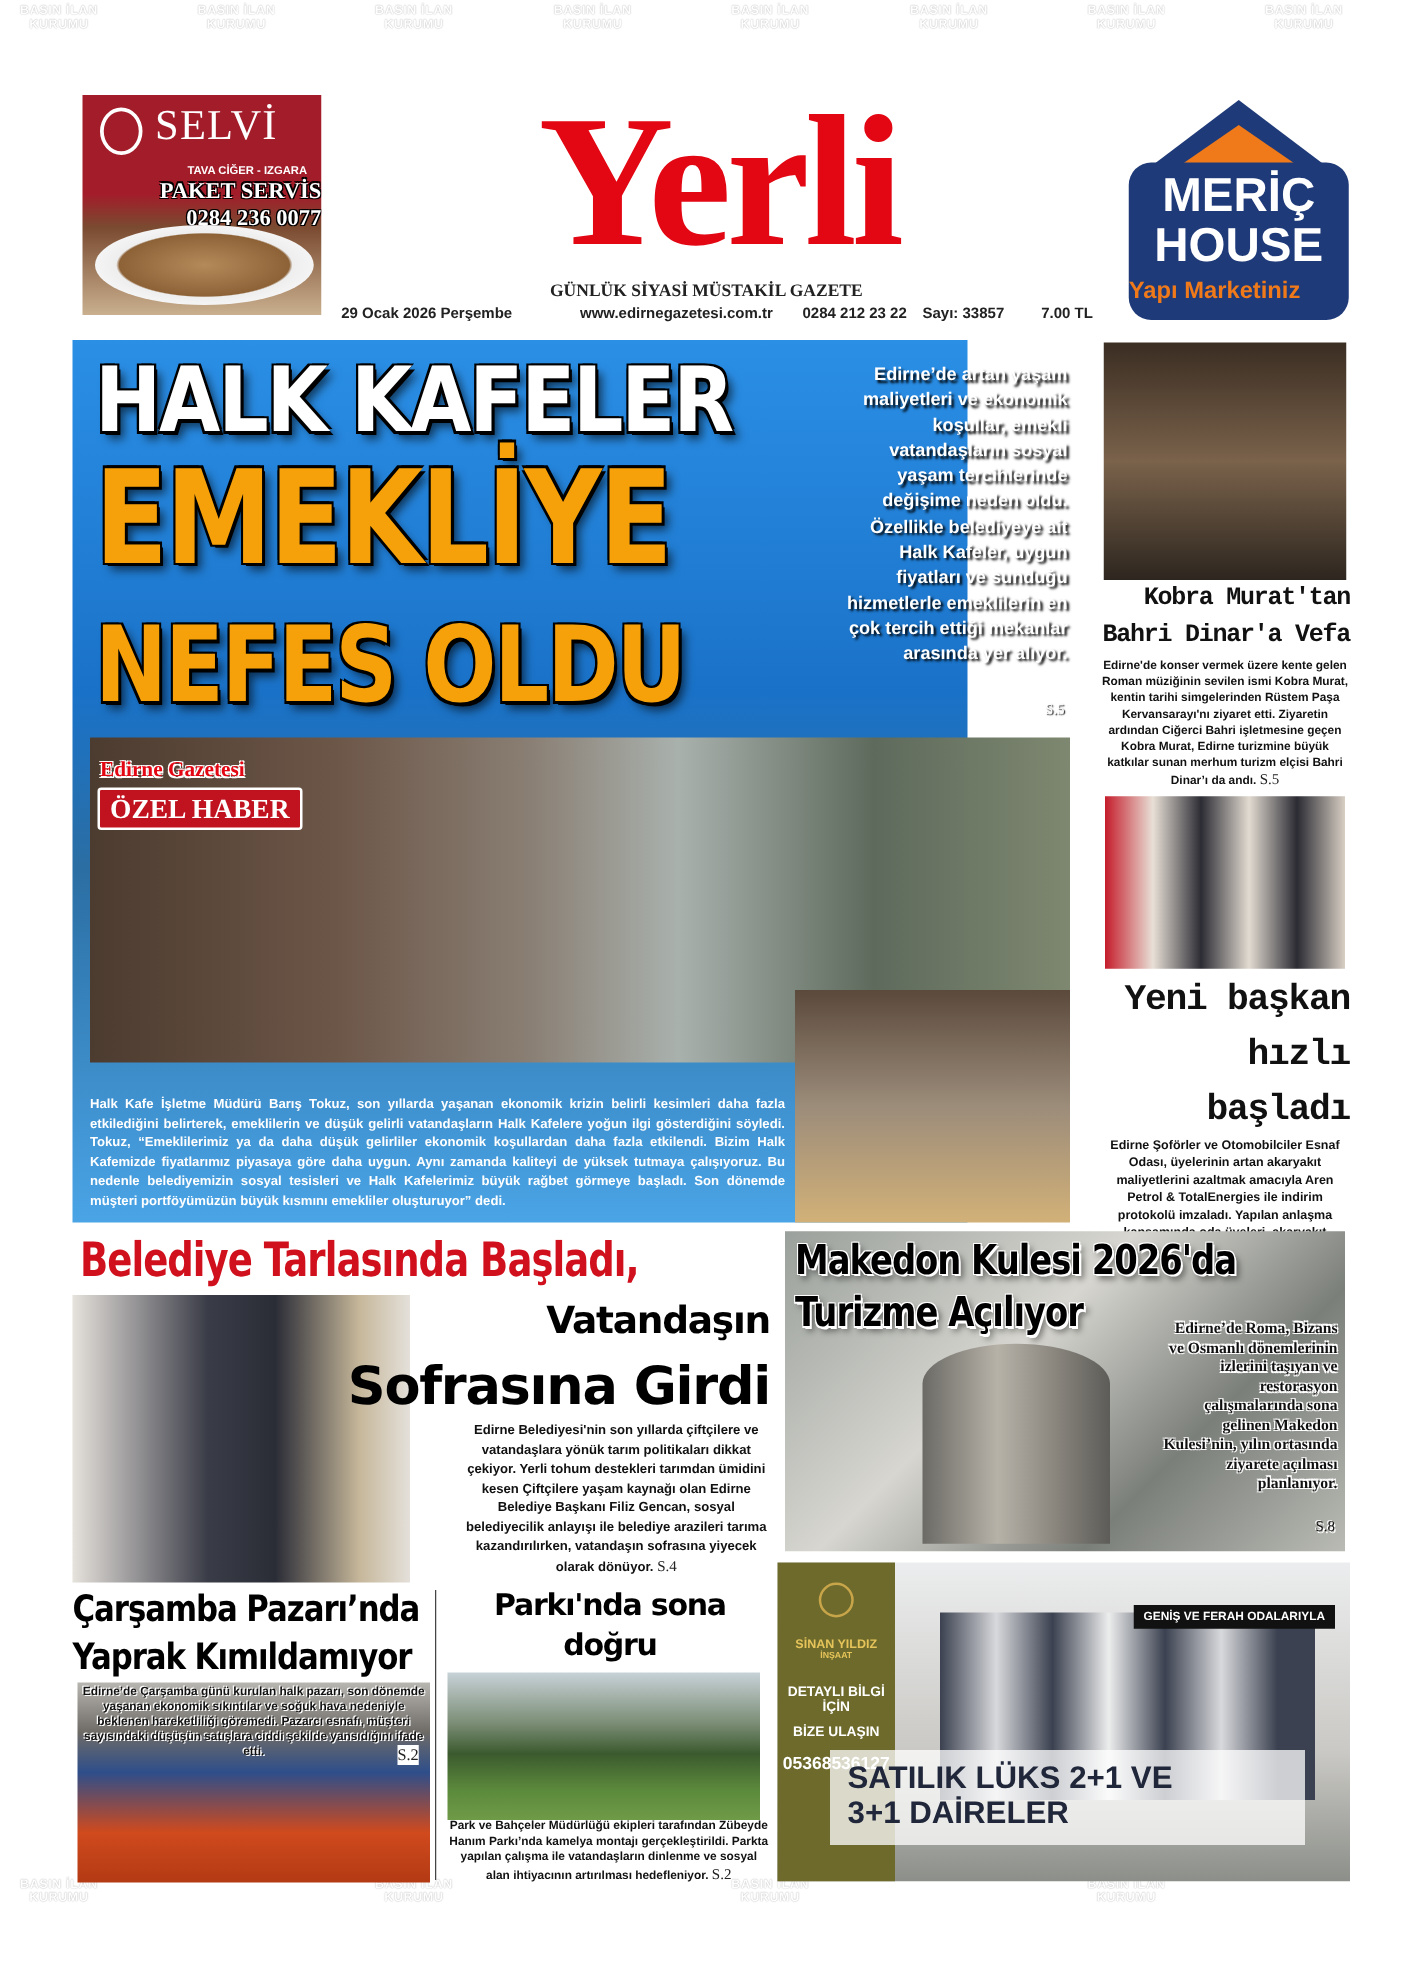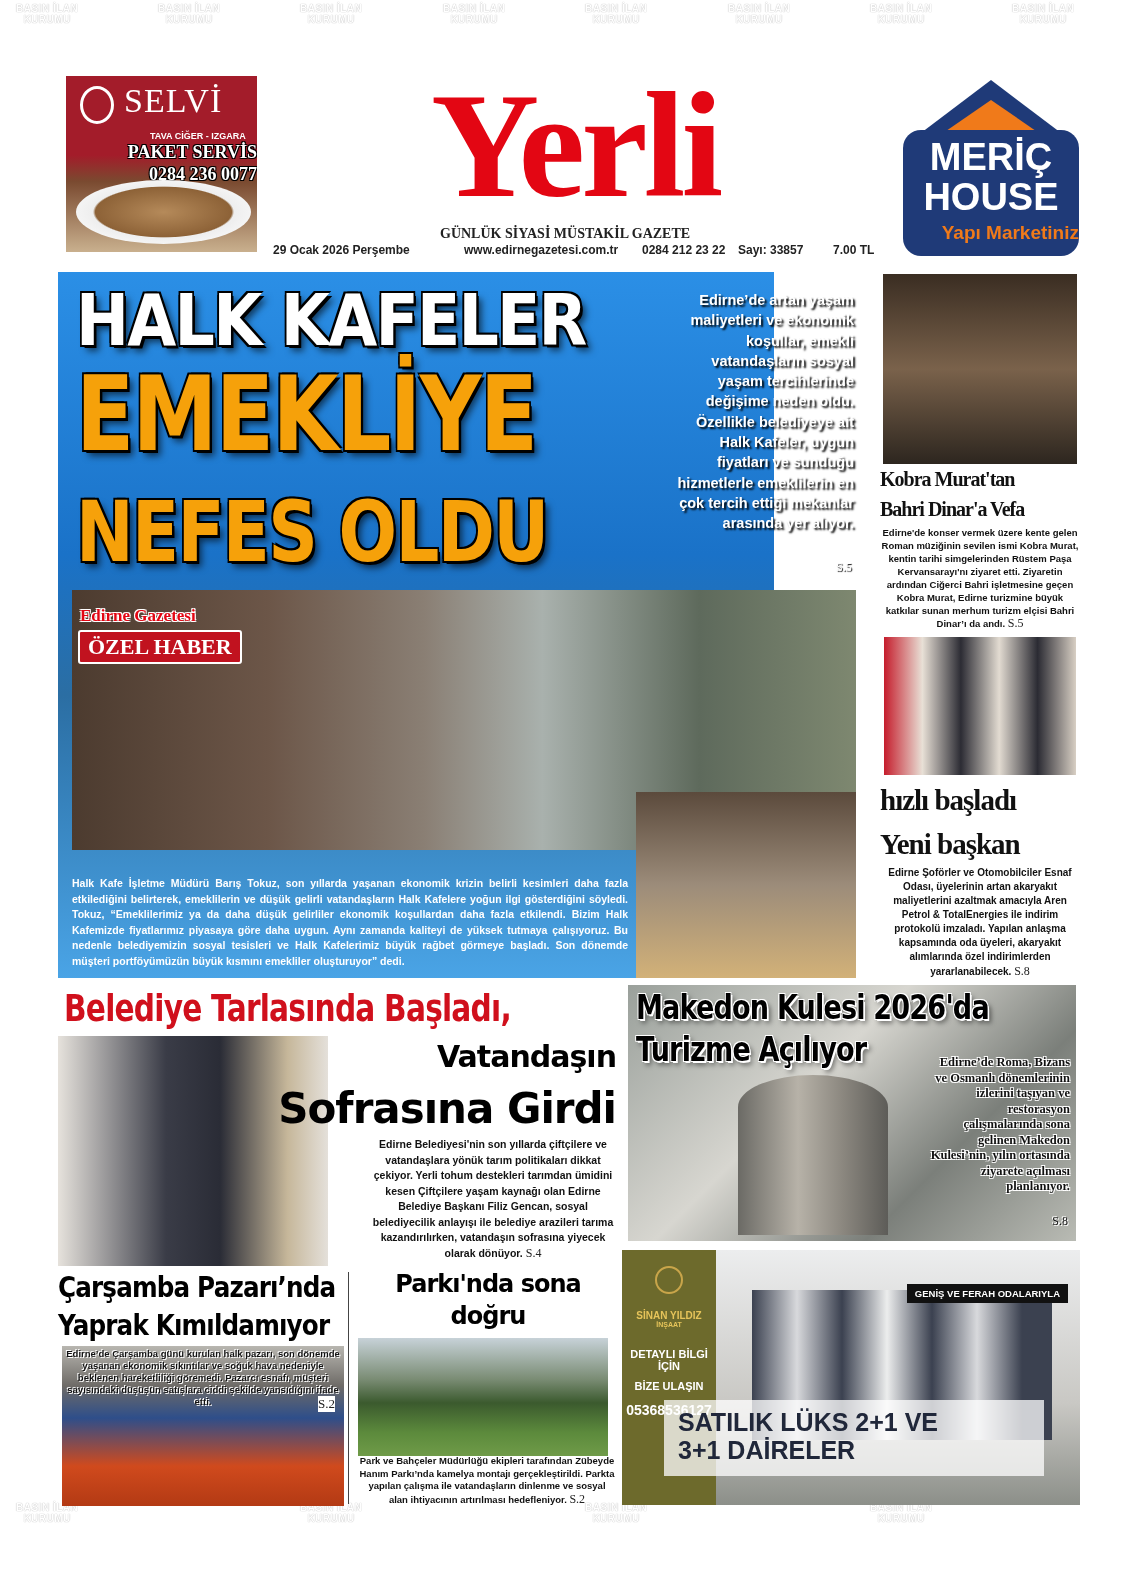--- a/index.html
+++ b/index.html
@@ -16,36 +16,36 @@
 .selvi .plate{position:absolute;left:10px;top:104px;width:175px;height:64px;border-radius:50%;background:radial-gradient(#b58a5a,#8d6237 55%,#eee 57%,#f4f4f4 70%)}
 .mast{left:300px;top:70px;width:550px;height:150px;font-family:"Liberation Serif",serif;font-weight:bold;font-size:150px;line-height:150px;color:#e30613;letter-spacing:-4px;text-align:center}
 .tagline{left:440px;top:226px;font-family:"Liberation Serif",serif;font-weight:bold;font-size:14px;color:#222}
 .infobar{top:243px;font-size:12px;font-weight:bold;color:#222}
 .meric{left:903px;top:80px;width:176px;height:176px}
 .meric .box{position:absolute;left:0;top:50px;width:176px;height:126px;background:#1f3a78;border-radius:18px}
 .meric .roof{position:absolute;left:6px;top:0;width:0;height:0;border-left:82px solid transparent;border-right:82px solid transparent;border-bottom:62px solid #1f3a78}
 .meric .roof2{position:absolute;left:30px;top:20px;width:0;height:0;border-left:58px solid transparent;border-right:58px solid transparent;border-bottom:40px solid #f07a1a}
 .meric .t1,.meric .t2{position:absolute;left:0;width:100%;text-align:center;color:#fff;font-weight:bold;font-size:38px;line-height:38px}
 .meric .t1{top:58px}.meric .t2{top:98px}
-.meric .t3{position:absolute;left:0;width:100%;top:142px;text-align:right;color:#f07a1a;font-weight:bold;font-size:19px}
+.meric .t3{position:absolute;left:0;width:100%;top:142px;text-align:left;color:#f07a1a;font-weight:bold;font-size:19px}
 
 .lead{left:58px;top:272px;width:716px;height:706px;background:linear-gradient(180deg,#2b8fe6 0%,#1a72c8 40%,#2b6ea3 60%,#4aa4e6 100%)}
 .lead .photo{position:absolute;left:14px;top:318px;width:784px;height:260px;background:linear-gradient(90deg,#4c3b2f 0,#6c5648 25%,#8a7f74 45%,#a9b1ad 60%,#5e6a5c 80%,#7e8870 100%)}
 .lead .inset{position:absolute;left:578px;top:520px;width:220px;height:186px;background:linear-gradient(#5b4a3c,#9c8c7a 50%,#d2b178)}
 .h-white{position:absolute;left:18px;top:8px;font-family:"DejaVu Sans",sans-serif;font-weight:bold;font-size:72px;line-height:80px;color:#fff;letter-spacing:-2px;transform:scaleX(.88);transform-origin:left;text-shadow:3px 3px 0 #000,-2px -2px 0 #000,2px -2px 0 #000,-2px 2px 0 #000,6px 6px 8px rgba(0,0,0,.6)}
 .h-orange{position:absolute;left:18px;font-family:"DejaVu Sans",sans-serif;font-weight:bold;color:#f6a10a;letter-spacing:-2px;transform:scaleX(.82);transform-origin:left;text-shadow:3px 3px 0 #000,-2px -2px 0 #000,2px -2px 0 #000,-2px 2px 0 #000,6px 6px 8px rgba(0,0,0,.6)}
 .lead .deck{position:absolute;left:606px;top:18px;width:190px;text-align:right;font-weight:bold;font-size:14.5px;line-height:20.3px;color:#fff;text-shadow:2px 2px 2px #000}
 .pref{font-family:"Liberation Serif",serif;font-size:12px;color:#fff;text-shadow:1px 1px 1px #000}
 .lead .pref1{position:absolute;left:778px;top:288px}
 .gz{position:absolute;left:22px;top:334px;font-family:"Liberation Serif",serif;font-weight:bold;font-size:17px;color:#e30613;text-shadow:1px 1px 0 #fff,-1px -1px 0 #fff,1px -1px 0 #fff,-1px 1px 0 #fff}
 .ozel{position:absolute;left:20px;top:358px;padding:2px 8px;background:#c1121f;border:2px solid #fff;border-radius:3px;font-family:"Liberation Serif",serif;font-weight:bold;font-size:22px;color:#fff}
 .lead .body{position:absolute;left:14px;top:604px;width:556px;font-weight:bold;font-size:10.5px;line-height:15.5px;color:#fff;text-align:justify}
 
 .rphoto{background:linear-gradient(#3a2d22,#7a624b 50%,#2d261f)}
-.rhead{font-family:Liberation Serif, serif;font-weight:bold;color:#111;text-align:left;letter-spacing:-1px}
+.rhead{font-family:Liberation Mono, monospace;font-weight:bold;color:#111;text-align:right;letter-spacing:-1px}
 .rbody{font-weight:bold;font-size:9.5px;line-height:13px;text-align:center;color:#111}
 .sref{font-family:"Liberation Serif",serif;font-weight:normal;font-size:12px;color:#222}
 
 .red-h{font-family:"DejaVu Sans",sans-serif;font-weight:bold;color:#d0101c;letter-spacing:-1px}
 .blk-h{font-family:"DejaVu Sans",sans-serif;font-weight:bold;color:#000;letter-spacing:-1px}
 .b-body{font-weight:bold;font-size:10.5px;line-height:15px;color:#111}
 .makedon{left:628px;top:985px;width:448px;height:256px;background:linear-gradient(135deg,#9aa09b,#d7d6d0 40%,#7b7f7a 70%,#b9bbb4)}
 .mk-h{position:absolute;left:8px;font-family:"DejaVu Sans",sans-serif;font-weight:bold;color:#000;letter-spacing:-1px;text-shadow:2px 2px 0 #fff,-1px -1px 0 #fff,1px -1px 0 #fff,-1px 1px 0 #fff,4px 4px 6px rgba(0,0,0,.5)}
 .mk-body{position:absolute;left:300px;top:70px;width:142px;text-align:right;font-family:"Liberation Serif",serif;font-weight:bold;font-size:12.5px;line-height:15.5px;color:#111;text-shadow:1px 1px 0 #fff,-1px -1px 0 #fff,1px -1px 0 #fff,-1px 1px 0 #fff}
 .ad2{left:622px;top:1250px;width:458px;height:255px;background:linear-gradient(#ecedee,#c9c8c4 60%,#8c8f89)}
@@ -149,22 +149,22 @@
 
 <div class="abs rphoto" style="left:883px;top:274px;width:194px;height:190px"></div>
 <div class="abs" style="left:880px;top:464px;width:200px">
   <div class="rhead" style="font-size:20px;line-height:30px">Kobra Murat'tan</div>
   <div class="rhead" style="font-size:20px;line-height:30px">Bahri Dinar'a Vefa</div>
   <div class="rbody" style="margin-top:2px"><span>Edirne'de konser vermek üzere kente gelen Roman müziğinin sevilen ismi Kobra Murat, kentin tarihi simgelerinden Rüstem Paşa Kervansarayı'nı ziyaret etti. Ziyaretin ardından Ciğerci Bahri işletmesine geçen Kobra Murat, Edirne turizmine büyük katkılar sunan merhum turizm elçisi Bahri Dinar’ı da andı.</span> <span class="sref">S.5</span></div>
 </div>
 
 <div class="abs rphoto" style="left:884px;top:637px;width:192px;height:138px;background:linear-gradient(90deg,#c51d2c 0,#e8e0d6 20%,#2c2c34 40%,#e2dbd1 60%,#2b2b33 80%,#d8cfc4)"></div>
 <div class="abs" style="left:880px;top:778px;width:200px">
+  <div class="rhead" style="font-size:29px;line-height:44px">Yeni başkan</div>
   <div class="rhead" style="font-size:29px;line-height:44px">hızlı başladı</div>
-  <div class="rhead" style="font-size:29px;line-height:44px">Yeni başkan</div>
   <div class="rbody" style="font-size:10px;line-height:14px"><span>Edirne Şoförler ve Otomobilciler Esnaf Odası, üyelerinin artan akaryakıt maliyetlerini azaltmak amacıyla Aren Petrol &amp; TotalEnergies ile indirim protokolü imzaladı. Yapılan anlaşma kapsamında oda üyeleri, akaryakıt alımlarında özel indirimlerden yararlanabilecek.</span> <span class="sref">S.8</span></div>
 </div>
 
 <div class="abs red-h" style="left:64px;top:982px;font-size:38px;line-height:52px;transform:scaleX(.78);transform-origin:left;white-space:nowrap">Belediye Tarlasında Başladı,</div>
 <div class="abs" style="left:58px;top:1036px;width:270px;height:230px;background:linear-gradient(90deg,#e6e2dc,#3a3c47 40%,#2a2c36 60%,#c6b79a 85%,#e4e0da)"></div>
 <div class="abs blk-h" style="right:524px;top:1032px;font-size:30px;line-height:50px;">Vatandaşın</div>
 <div class="abs blk-h" style="right:524px;top:1084px;font-size:42px;line-height:50px;text-align:right">Sofrasına Girdi</div>
 <div class="abs b-body" style="left:370px;top:1137px;width:246px;text-align:center;font-size:10.5px;line-height:15.5px"><span>Edirne Belediyesi'nin son yıllarda çiftçilere ve vatandaşlara yönük tarım politikaları dikkat çekiyor. Yerli tohum destekleri tarımdan ümidini kesen Çiftçilere yaşam kaynağı olan Edirne Belediye Başkanı Filiz Gencan, sosyal belediyecilik anlayışı ile belediye arazileri tarıma kazandırılırken, vatandaşın sofrasına yiyecek olarak dönüyor.</span> <span class="sref">S.4</span></div>
 
 <div class="abs makedon">

